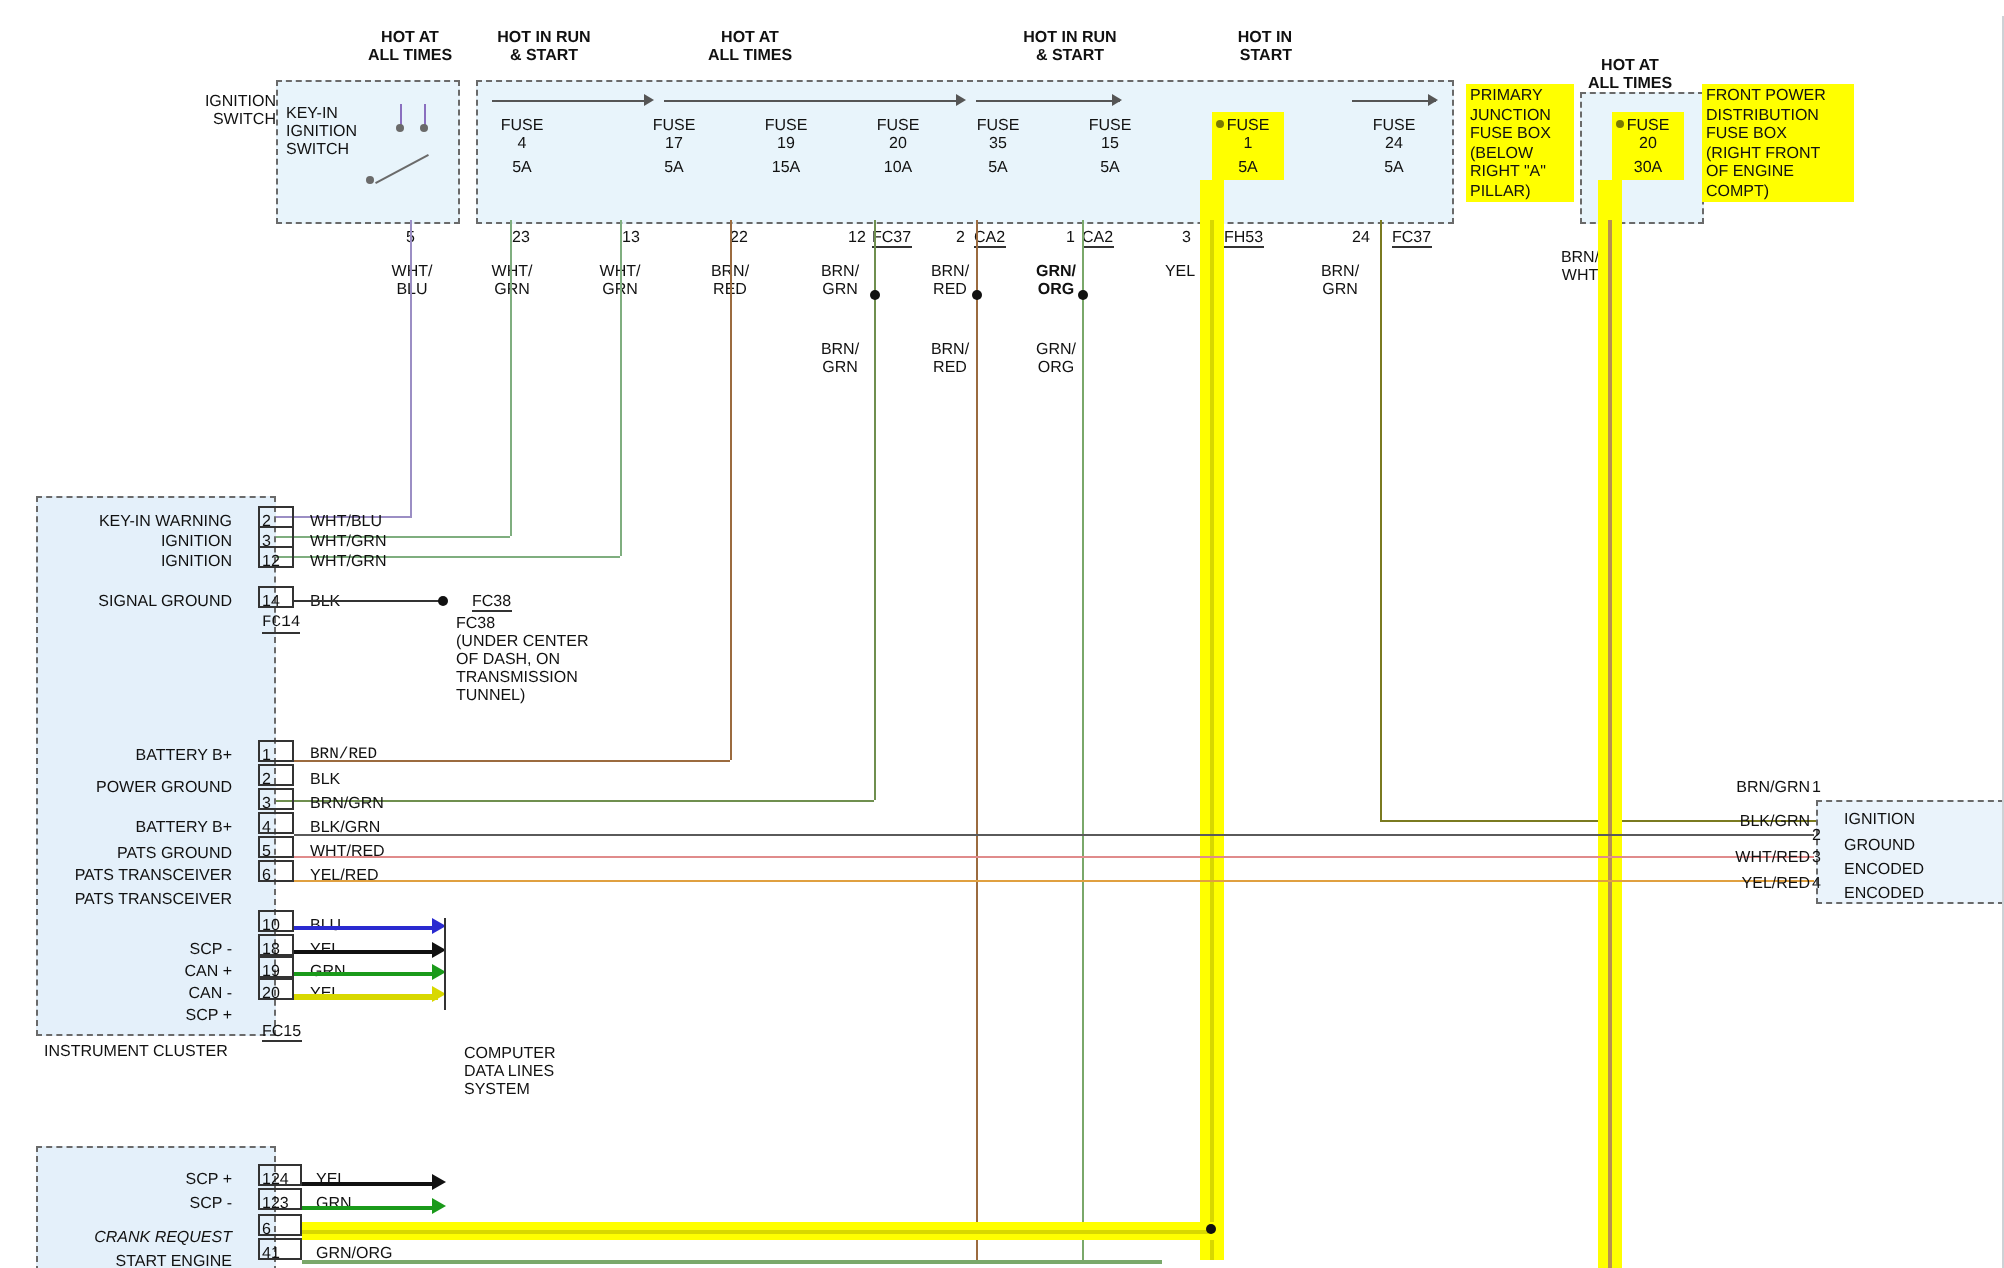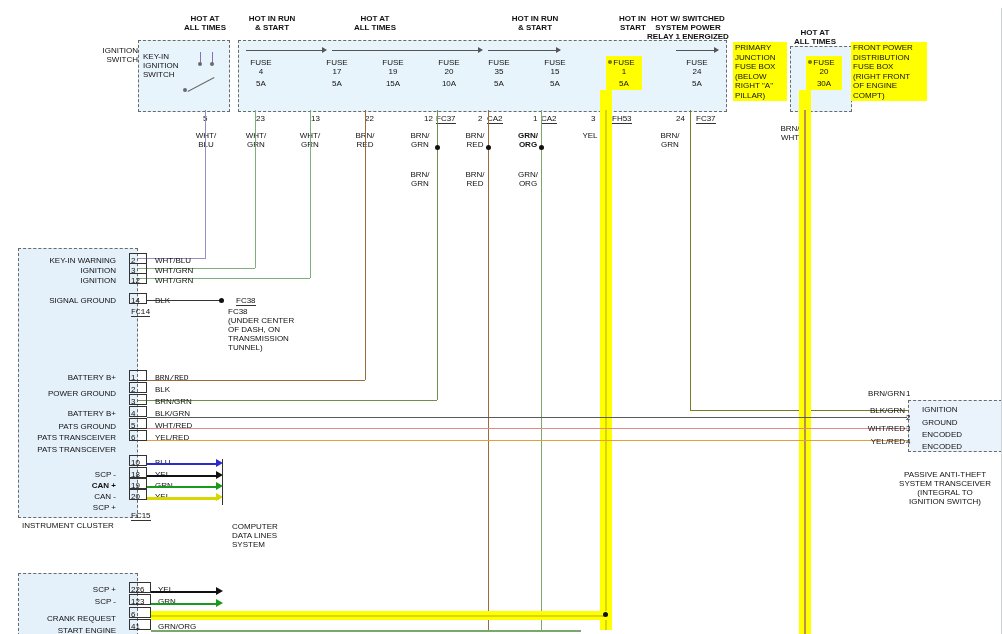--- a/index.html
+++ b/index.html
@@ -33,23 +33,20 @@
   <div class="lbl b c" style="left:155px;top:14px;width:100px;">HOT AT
 ALL TIMES</div>
   <div class="lbl b c" style="left:222px;top:14px;width:100px;">HOT IN RUN
 &amp; START</div>
   <div class="lbl b c" style="left:325px;top:14px;width:100px;">HOT AT
 ALL TIMES</div>
   <div class="lbl b c" style="left:485px;top:14px;width:100px;">HOT IN RUN
 &amp; START</div>
   <div class="lbl b c" style="left:566px;top:14px;width:80px;text-align:right;">HOT IN
 START</div>
-  <div class="lbl b c" style="left:628px;top:14px;width:120px;">HOT W/ SWITCHED
-SYSTEM POWER
-RELAY 1 ENERGIZED</div>
   <div class="lbl b c" style="left:775px;top:28px;width:80px;">HOT AT
 ALL TIMES</div>
 
   <div class="fusebox" style="left:138px;top:40px;width:90px;height:70px;"></div>
   <div class="lbl" style="left:92px;top:46px;width:46px;text-align:right;">IGNITION
 SWITCH</div>
   <div class="lbl" style="left:143px;top:52px;width:40px;">KEY-IN
 IGNITION
 SWITCH</div>
 
@@ -263,21 +260,21 @@
   <div class="lbl r" style="left:24px;top:445px;width:92px;">PATS TRANSCEIVER</div>
   <div class="pinbox" style="left:129px;top:455px;width:18px;"></div>
   <div class="lbl" style="left:131px;top:458px;">10</div>
   <div class="lbl" style="left:155px;top:458px;">BLU</div>
 
   <div class="lbl r" style="left:34px;top:470px;width:82px;">SCP -</div>
   <div class="pinbox" style="left:129px;top:467px;width:18px;"></div>
   <div class="lbl" style="left:131px;top:470px;">18</div>
   <div class="lbl" style="left:155px;top:470px;">YEL</div>
 
-  <div class="lbl r" style="left:34px;top:481px;width:82px;font-weight:bold;">CAN +</div>
+  <div class="lbl r" style="left:34px;top:481px;width:82px;">CAN +</div>
   <div class="pinbox" style="left:129px;top:478px;width:18px;"></div>
   <div class="lbl" style="left:131px;top:481px;">19</div>
   <div class="lbl" style="left:155px;top:481px;">GRN</div>
 
   <div class="lbl r" style="left:34px;top:492px;width:82px;">CAN -</div>
   <div class="pinbox" style="left:129px;top:489px;width:18px;"></div>
   <div class="lbl" style="left:131px;top:492px;">20</div>
   <div class="lbl" style="left:155px;top:492px;">YEL</div>
 
   <div class="lbl r" style="left:34px;top:503px;width:82px;">SCP +</div>
@@ -306,41 +303,37 @@
   <div class="lbl" style="left:922px;top:405px;">IGNITION</div>
   <div class="lbl r" style="left:835px;top:406px;width:70px;">BLK/GRN</div>
   <div class="lbl" style="left:906px;top:413px;">2</div>
   <div class="lbl" style="left:922px;top:418px;">GROUND</div>
   <div class="lbl r" style="left:835px;top:424px;width:70px;">WHT/RED</div>
   <div class="lbl" style="left:906px;top:424px;">3</div>
   <div class="lbl" style="left:922px;top:430px;">ENCODED</div>
   <div class="lbl r" style="left:835px;top:437px;width:70px;">YEL/RED</div>
   <div class="lbl" style="left:906px;top:437px;">4</div>
   <div class="lbl" style="left:922px;top:442px;">ENCODED</div>
-  <div class="lbl c" style="left:890px;top:470px;width:110px;">PASSIVE ANTI-THEFT
-SYSTEM TRANSCEIVER
-(INTEGRAL TO
-IGNITION SWITCH)</div>
 
   <div class="module" style="left:18px;top:573px;width:118px;height:61px;"></div>
   <div class="lbl r" style="left:34px;top:585px;width:82px;">SCP +</div>
   <div class="pinbox" style="left:129px;top:582px;width:22px;"></div>
-  <div class="lbl" style="left:131px;top:585px;">226</div>
+  <div class="lbl" style="left:131px;top:585px;">124</div>
   <div class="lbl" style="left:158px;top:585px;">YEL</div>
   <div class="hline" style="left:151px;top:591px;width:68px;background:#111;height:2px;"></div>
   <div class="arrow" style="left:216px;top:587px;border-width:4px 0 4px 7px;border-color:transparent transparent transparent #111;"></div>
 
   <div class="lbl r" style="left:34px;top:597px;width:82px;">SCP -</div>
   <div class="pinbox" style="left:129px;top:594px;width:22px;"></div>
   <div class="lbl" style="left:131px;top:597px;">123</div>
   <div class="lbl" style="left:158px;top:597px;">GRN</div>
   <div class="hline" style="left:151px;top:603px;width:68px;background:#1a9a1a;height:2px;"></div>
   <div class="arrow" style="left:216px;top:599px;border-width:4px 0 4px 7px;border-color:transparent transparent transparent #1a9a1a;"></div>
 
-  <div class="lbl r" style="left:24px;top:614px;width:92px;">CRANK REQUEST</div>
+  <div class="lbl r" style="left:24px;top:614px;width:92px;font-style:italic;">CRANK REQUEST</div>
   <div class="pinbox" style="left:129px;top:607px;width:22px;"></div>
   <div class="lbl" style="left:131px;top:610px;">6</div>
   <div class="lbl" style="left:158px;top:610px;">YEL</div>
   <div class="hl" style="left:151px;top:611px;width:460px;height:9px;"></div>
   <div class="hline" style="left:151px;top:615px;width:455px;background:#d8d800;height:2px;"></div>
   <div class="dot" style="left:603px;top:612px;"></div>
 
   <div class="lbl r" style="left:24px;top:626px;width:92px;">START ENGINE</div>
   <div class="pinbox" style="left:129px;top:619px;width:22px;"></div>
   <div class="lbl" style="left:131px;top:622px;">41</div>

